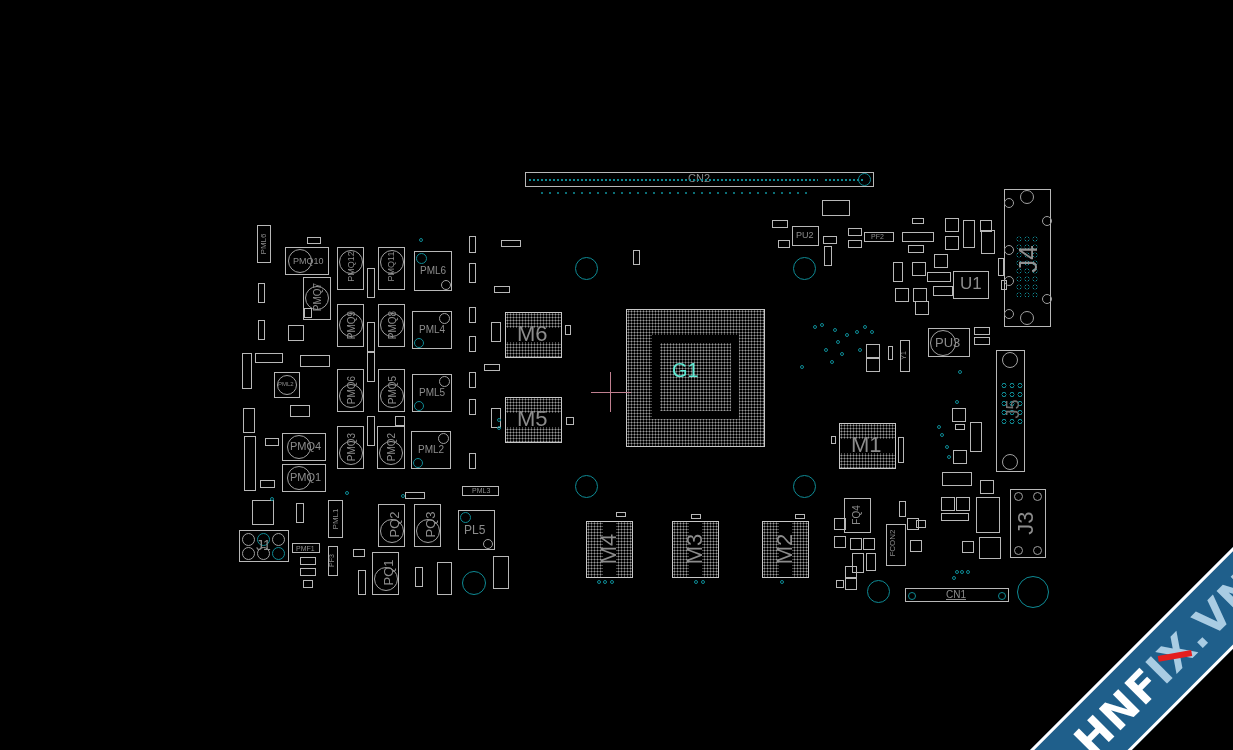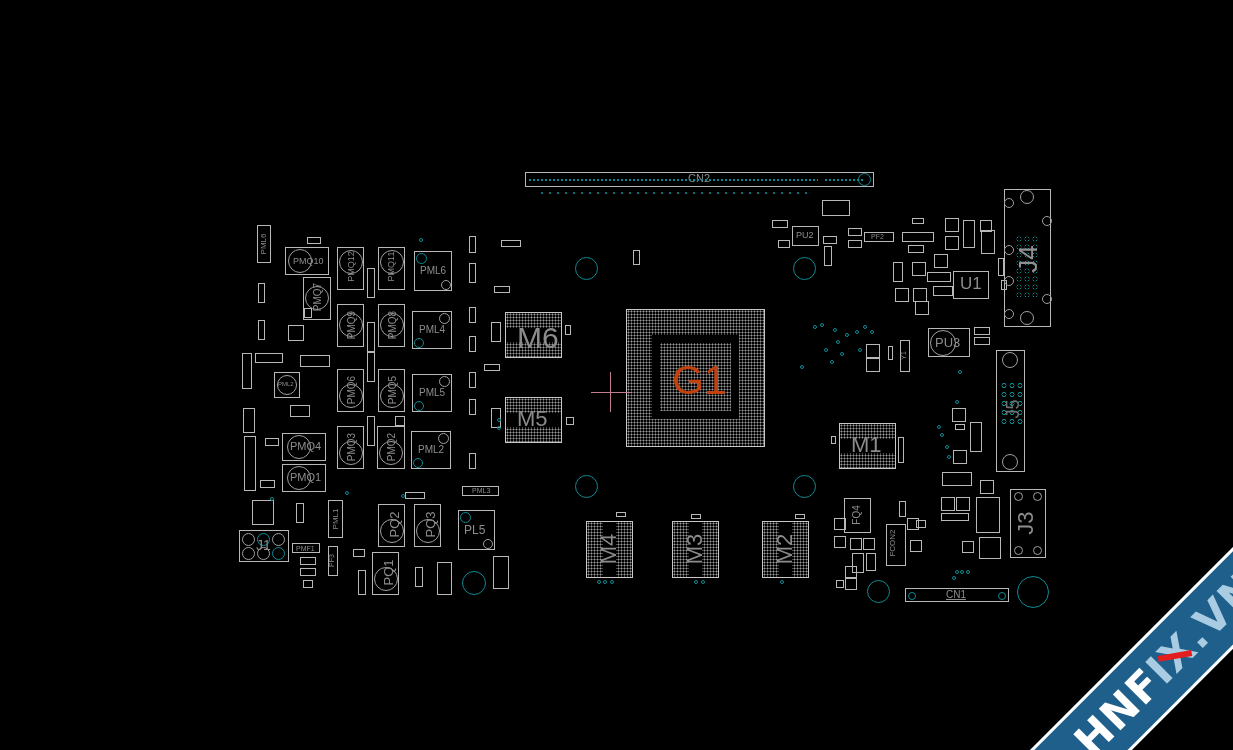--- a/index.html
+++ b/index.html
@@ -28,29 +28,29 @@
   <div class="lbl" style="left:688px;top:173px;font-size:11px;">CN2</div>
   <div style="position:absolute;left:528px;top:178px;width:290px;height:4px;background-image:radial-gradient(circle,#0e8a94 1.2px,transparent 1.5px);background-size:4px 4px;"></div>
   <div style="position:absolute;left:824px;top:178px;width:40px;height:4px;background-image:radial-gradient(circle,#0e8a94 1.2px,transparent 1.5px);background-size:4px 4px;"></div>
   <div class="ring teal" style="left:858px;top:173px;width:13px;height:13px;"></div>
   <div style="position:absolute;left:538px;top:191px;width:270px;height:4px;background-image:radial-gradient(circle,#0e8a94 1.1px,transparent 1.4px);background-size:8px 4px;opacity:.8;"></div>
 
   <div class="bga" style="left:626px;top:309px;width:139px;height:138px;">
     <div class="bga-inner" style="left:25px;top:25px;width:87px;height:84px;"></div>
     <div class="bga" style="left:33px;top:33px;width:71px;height:68px;border:none;"></div>
   </div>
-  <div class="lbl" style="left:672px;top:360px;font-size:41px;color:#c2410c;">G1</div>
+  <div class="lbl" style="left:672px;top:360px;font-size:20px;color:#5eead4;">G1</div>
 
   <div style="position:absolute;left:591px;top:392px;width:40px;height:1px;background:#c08090;"></div>
   <div style="position:absolute;left:610px;top:372px;width:1px;height:40px;background:#c08090;"></div>
 
   <div class="bga" style="left:505px;top:312px;width:57px;height:46px;">
     <div class="mem-stripe" style="left:0;top:15px;width:55px;height:14px;"></div>
   </div>
-  <div class="lbl" style="left:517px;top:323px;font-size:30px;">M6</div>
+  <div class="lbl" style="left:517px;top:323px;font-size:22px;">M6</div>
   <div class="bga" style="left:505px;top:397px;width:57px;height:46px;">
     <div class="mem-stripe" style="left:0;top:15px;width:55px;height:14px;"></div>
   </div>
   <div class="lbl" style="left:517px;top:408px;font-size:22px;">M5</div>
 
   <div class="bga" style="left:586px;top:521px;width:47px;height:57px;">
     <div class="mem-stripe" style="left:16px;top:0;width:13px;height:55px;"></div>
   </div>
   <div class="lbl rot" style="left:594px;top:538px;font-size:22px;">M4</div>
   <div class="bga" style="left:672px;top:521px;width:47px;height:57px;">

